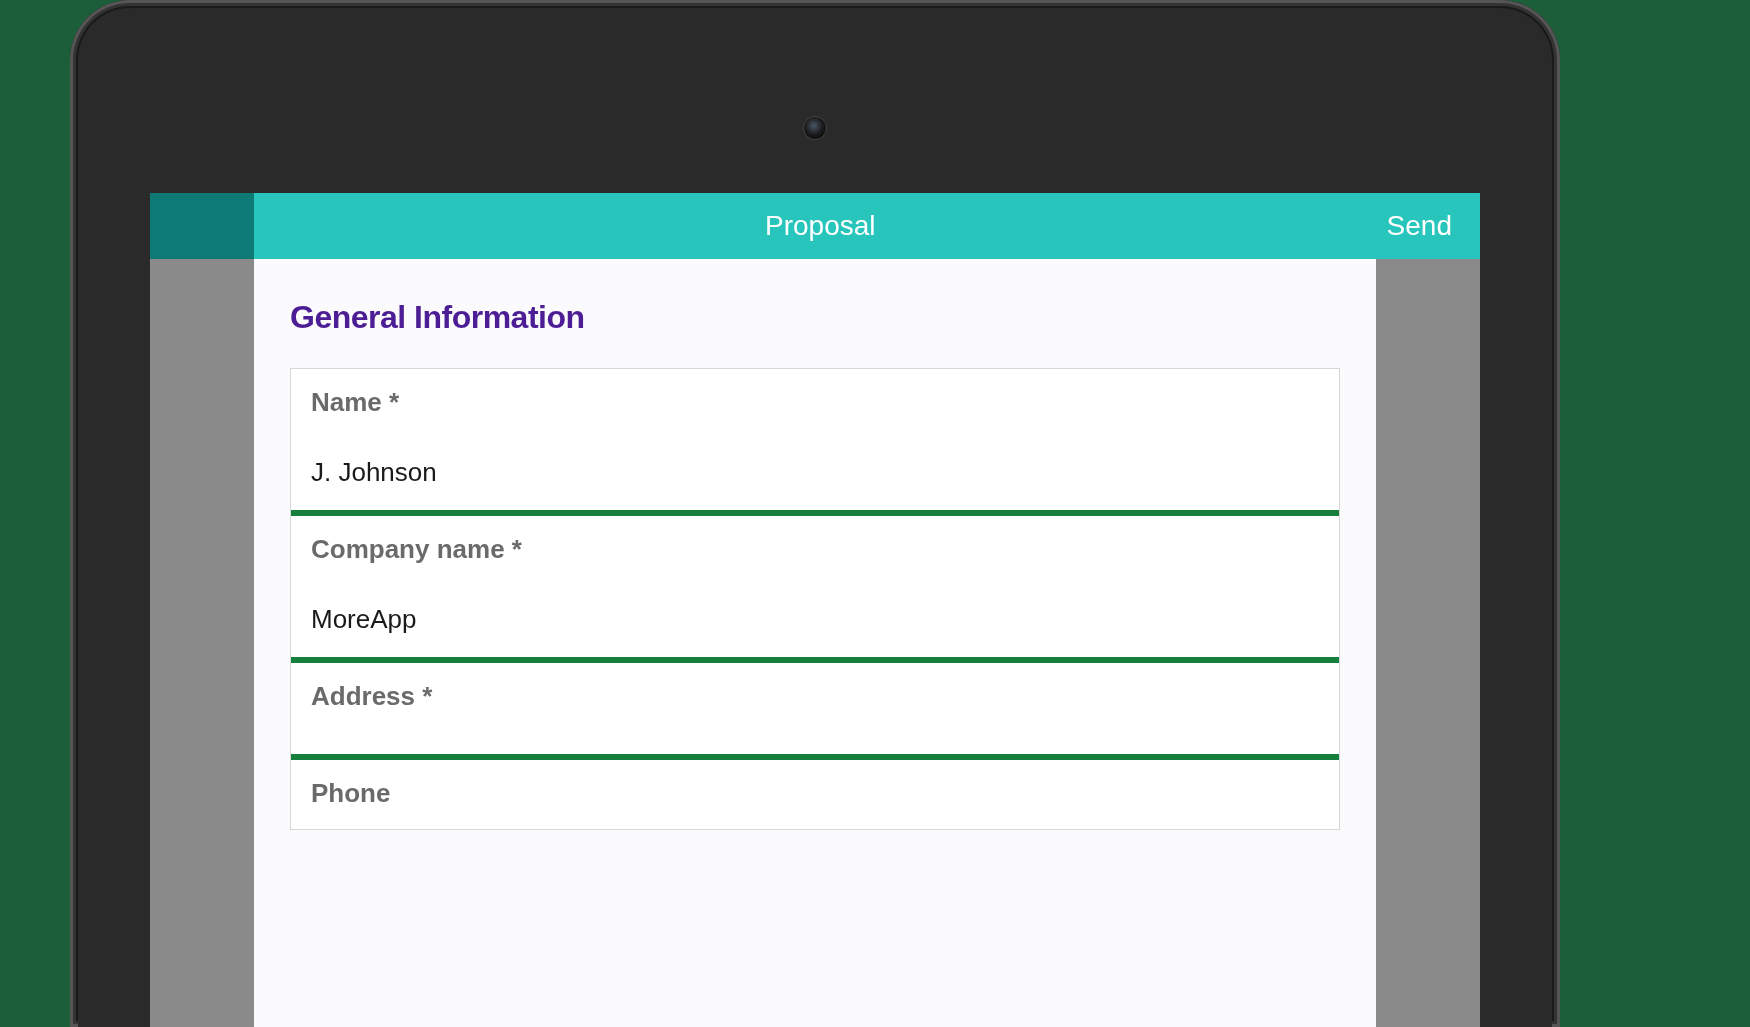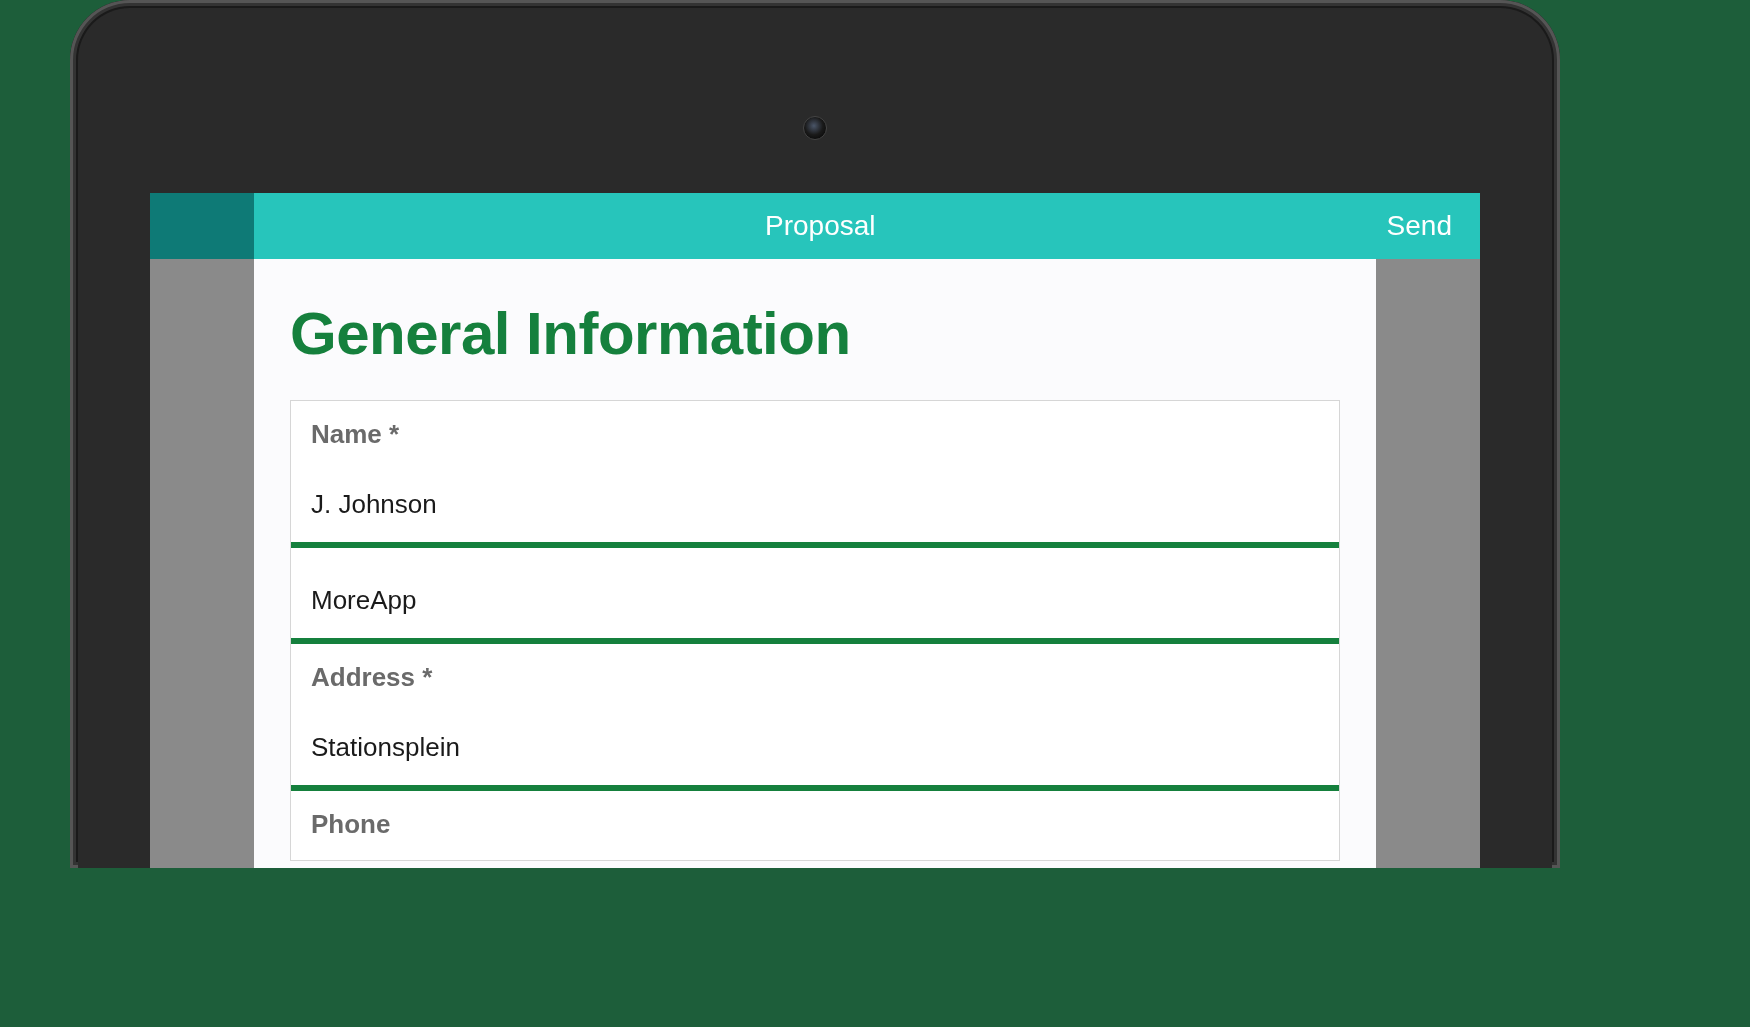--- a/index.html
+++ b/index.html
@@ -13,21 +13,21 @@
       width: 1750px;
       height: 1027px;
       overflow: hidden;
       position: relative;
     }
     .tablet-frame {
       position: absolute;
       left: 70px;
       top: 0;
       width: 1490px;
-      height: 868px;
+      height: 1027px;
       background: #1a1a1a;
       border-radius: 60px 60px 0 0;
       box-shadow: inset 0 0 0 3px #555, inset 0 0 0 6px #333;
       overflow: hidden;
     }
     .tablet-inner {
       position: absolute;
       left: 8px;
       top: 8px;
       right: 8px;
@@ -83,23 +83,23 @@
       font-weight: 400;
       cursor: pointer;
     }
     .form-body {
       background: #fbfbfd;
       margin: 0 104px;
       padding: 40px 36px 0 36px;
       min-height: calc(100% - 66px);
     }
     .section-title {
-      font-size: 60px;
+      font-size: 32px;
       font-weight: 700;
-      color: #15803d;
+      color: #4c1d95;
       margin-bottom: 32px;
       letter-spacing: -0.5px;
     }
     .form-fields {
       border: 1px solid #d6d6d6;
       background: #fff;
     }
     .field {
       border-bottom: 6px solid #15803d;
       padding: 18px 20px 22px 20px;
@@ -148,26 +148,26 @@
         <h1 class="section-title">General Information</h1>
 
         <div class="form-fields">
 
           <div class="field">
             <label class="field-label">Name *</label>
             <input class="field-value" value="J. Johnson" style="">
           </div>
 
           <div class="field">
+            <label class="field-label">Company name *</label>
             <input class="field-value" value="MoreApp" style="">
           </div>
 
           <div class="field">
             <label class="field-label">Address *</label>
-            <input class="field-value" value="Stationsplein" style="">
           </div>
 
           <div class="field field-phone">
             <label class="field-label">Phone</label>
           </div>
 
         </div>
       </div>
 
     </div>

